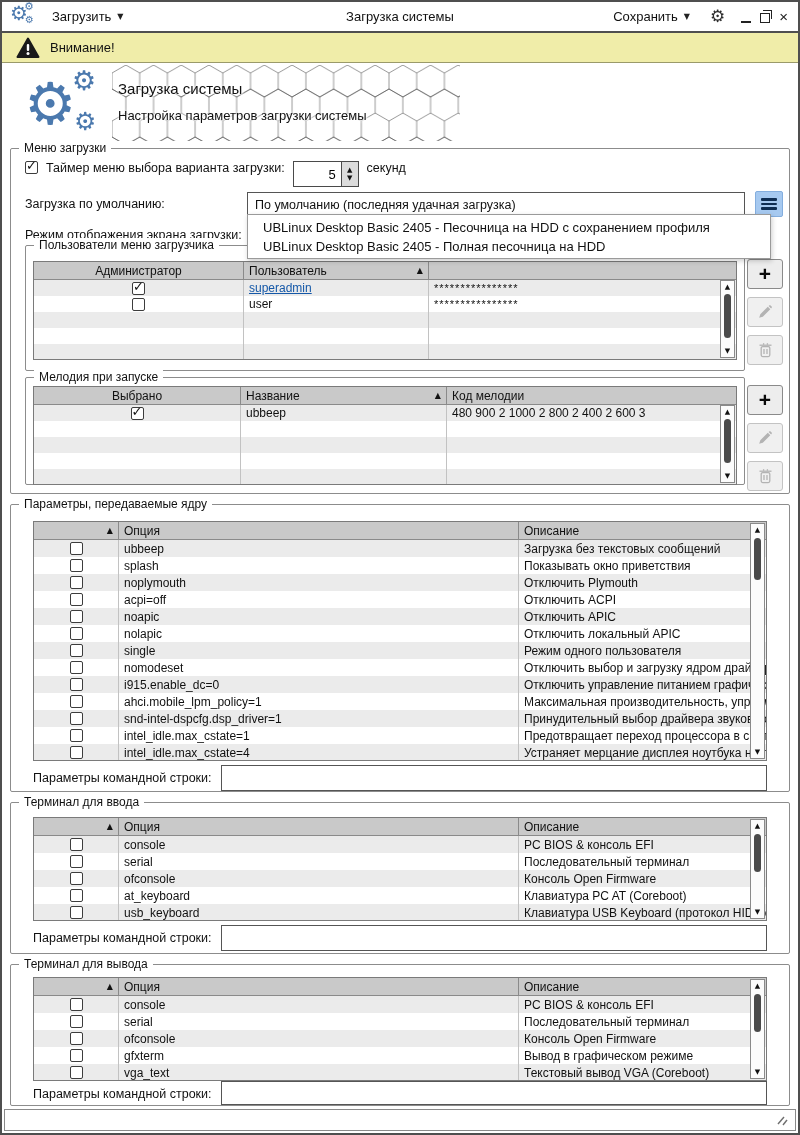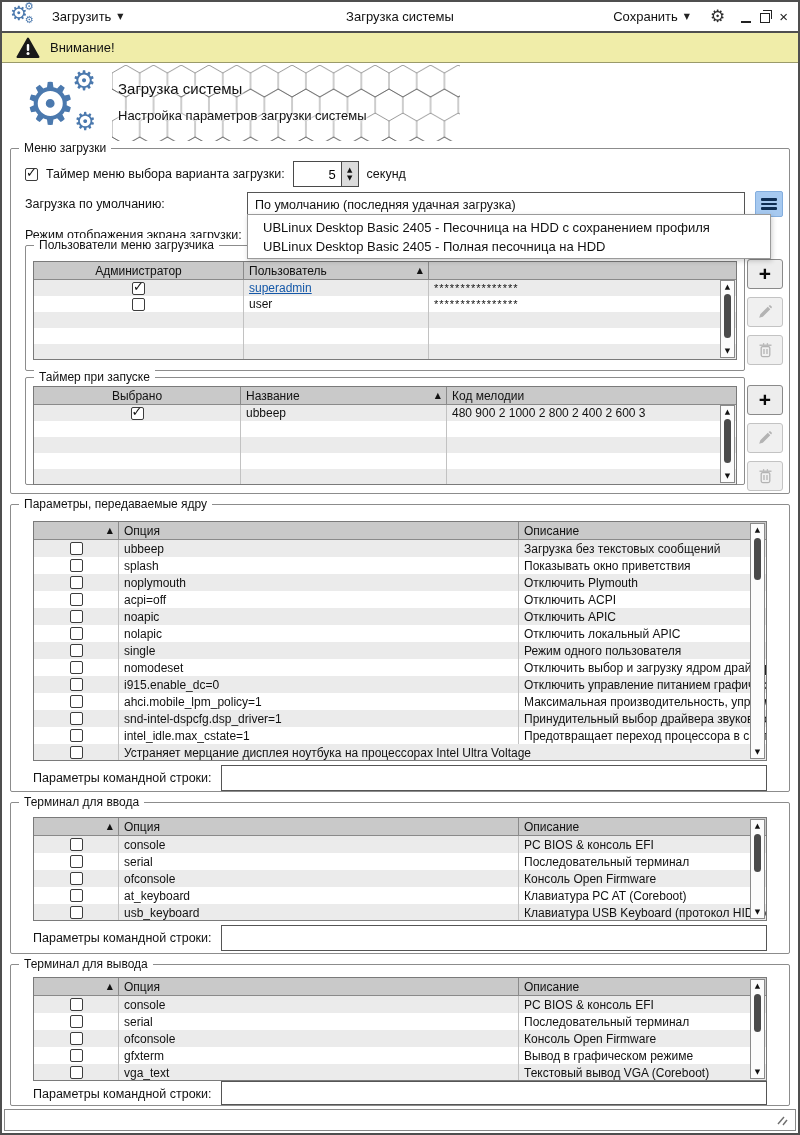--- a/index.html
+++ b/index.html
@@ -164,21 +164,21 @@
         <span class="g2">⚙</span>
         <span class="g3">⚙</span>
     </div>
     <div class="hd-title">Загрузка системы</div>
     <div class="hd-sub">Настройка параметров загрузки системы</div>
   </div>
 
   <div class="grp" style="margin-top:5px;height:346px;">
     <span class="lg">Меню загрузки</span>
 
-    <div style="position:absolute;top:12px;left:14px;display:flex;align-items:center;gap:8px;">
+    <div style="position:absolute;top:12px;left:14px;display:flex;gap:8px;">
       <span class="cb on"></span>
       <span class="lbl">Таймер меню выбора варианта загрузки:</span>
       <span class="spin">
         <input value="5" style="">
         <span class="sb">
             <span class="ico">▲</span>
             <span class="ico">▼</span>
           </span>
       </span>
       <span class="lbl">секунд</span>
@@ -270,21 +270,21 @@
             <line x1="1.5" y1="3.2" x2="13.5" y2="3.2"></line>
             <line x1="5.6" y1="2.8" x2="5.6" y2="1.2"></line>
             <line x1="9.4" y1="2.8" x2="9.4" y2="1.2"></line>
             <line x1="6" y1="7" x2="6" y2="12"></line>
             <line x1="9" y1="7" x2="9" y2="12"></line>
           </g>
         </svg>
     </div>
 
     <div class="grp" style="position:absolute;top:228px;left:14px;right:44px;height:108px;margin:0;">
-      <span class="lg">Таймер при запуске</span>
+      <span class="lg">Мелодия при запуске</span>
       <div class="tbl h16" style="left:7px;right:7px;top:8px;height:99px;">
         <div class="thead">
           <div class="hcell ctr" style="width:207px;">
               <span>Выбрано</span>
             </div>
           <div class="hcell" style="width:206px;">
               <span>Название</span>
               <span class="sortarr">▲</span>
             </div>
           <div class="hcell fl">
@@ -504,20 +504,23 @@
               <span class="">intel_idle.max_cstate=1</span>
             </div>
             <div class="tcell fl">
               <span class="">Предотвращает переход процессора в состояние глубокого сна</span>
             </div>
           </div>
           <div class="trow odd">
             <div class="tcell ctr" style="width: 85px;">
               <span class="cb"></span>
             </div>
+            <div class="tcell" style="width: 400px;">
+              <span class="">intel_idle.max_cstate=4</span>
+            </div>
             <div class="tcell fl">
               <span class="">Устраняет мерцание дисплея ноутбука на процессорах Intel Ultra Voltage</span>
             </div>
           </div>
         </div>
       <div class="vscroll" style="top:1px;">
         <span class="sarr up">▲</span>
         <span class="sthumb" style="top:14px;height:42px;"></span>
         <span class="sarr dn">▼</span>
       </div>

